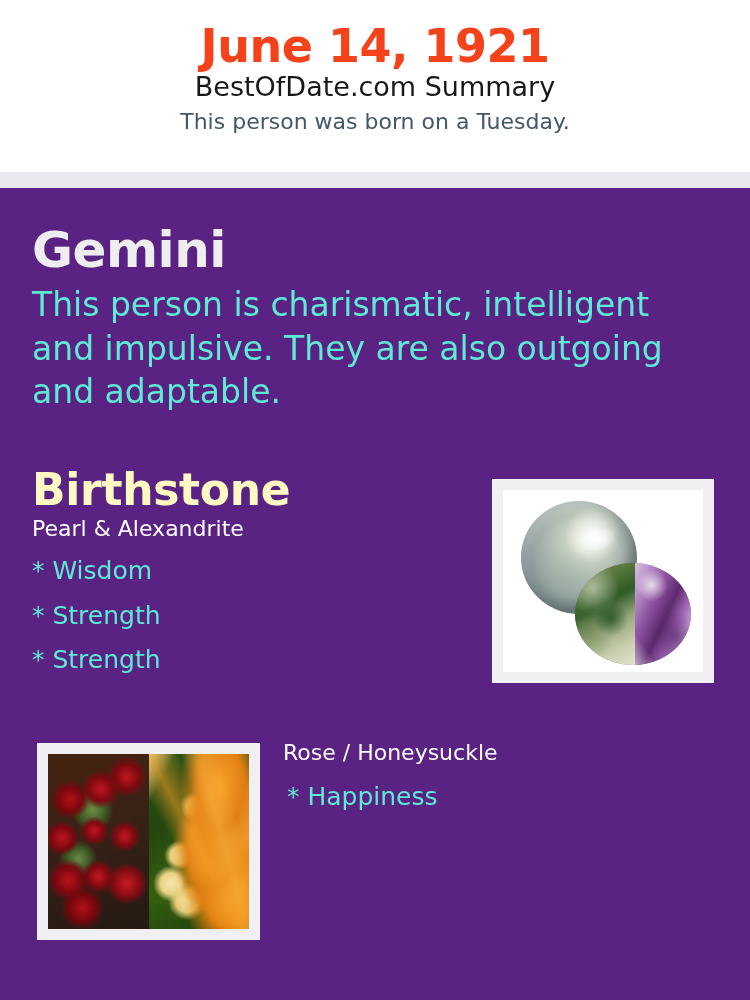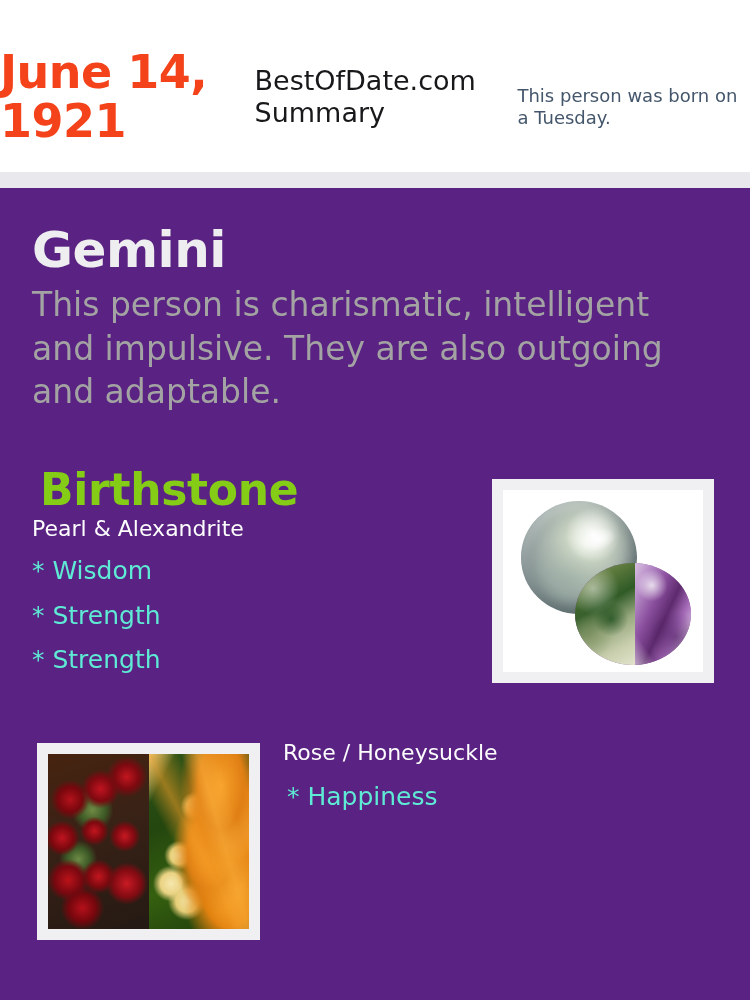--- a/index.html
+++ b/index.html
@@ -11,62 +11,62 @@
     background:#5a2282;
     overflow:hidden;
   }
 
   .page { position:relative; width:750px; height:1000px; }
 
   
   .header {
     position:absolute; left:0; top:0; width:750px; height:172px;
     background:#ffffff;
-    display:flex; flex-direction:row; align-items:center;
+    display:flex; flex-direction:column; align-items:center;
     padding-top:22px;
   }
   .date-title {
     font-size:46px; font-weight:700; letter-spacing:-0.5px;
     color:#f4421a; line-height:1.06;
   }
   .site-summary {
     font-size:27px; font-weight:400; color:#18181a;
     line-height:1.2; 
   }
   .born-line {
-    font-size:18px; font-weight:400; color:#44566b;
-    line-height:1.2; margin-top:19px;
+    font-size:22px; font-weight:400; color:#44566b;
+    line-height:1.2; margin-top:6px;
   }
   .divider-band {
     position:absolute; left:0; top:172px; width:750px; height:16px;
     background:#e9e8ec;
   }
 
   
   .body-panel {
     position:absolute; left:0; top:188px; width:750px; height:670px;
     background:#5a2282;
   }
 
   
   .zodiac { position:absolute; left:32px; top:35px; width:680px; }
   .zodiac-name {
     font-size:50px; font-weight:700; color:#eeeef0;
     line-height:1.08; letter-spacing:-0.5px;
   }
   .zodiac-desc {
-    font-size:33px; font-weight:400; color:#a3a3a3;
+    font-size:33px; font-weight:400; color:#5eead4;
     line-height:1.32; margin-top:6px; max-width:666px;
   }
 
   
   .stone-sec { position:absolute; left:32px; top:278px; width:450px; }
   .sec-head {
-    font-size:44px; font-weight:700; color:#84cc16;
-    line-height:1.1; letter-spacing:-0.3px;margin-left:8px;
+    font-size:44px; font-weight:700; color:#fef9c3;
+    line-height:1.1; letter-spacing:-0.3px;
   }
   .sec-sub {
     font-size:22px; font-weight:400; color:#fdfdfe;
     line-height:1.14; margin-top:2px;
   }
   .trait {
     font-size:25px; font-weight:400; color:#5eead4;
     line-height:1.14; margin-top:16px;
   }
 

